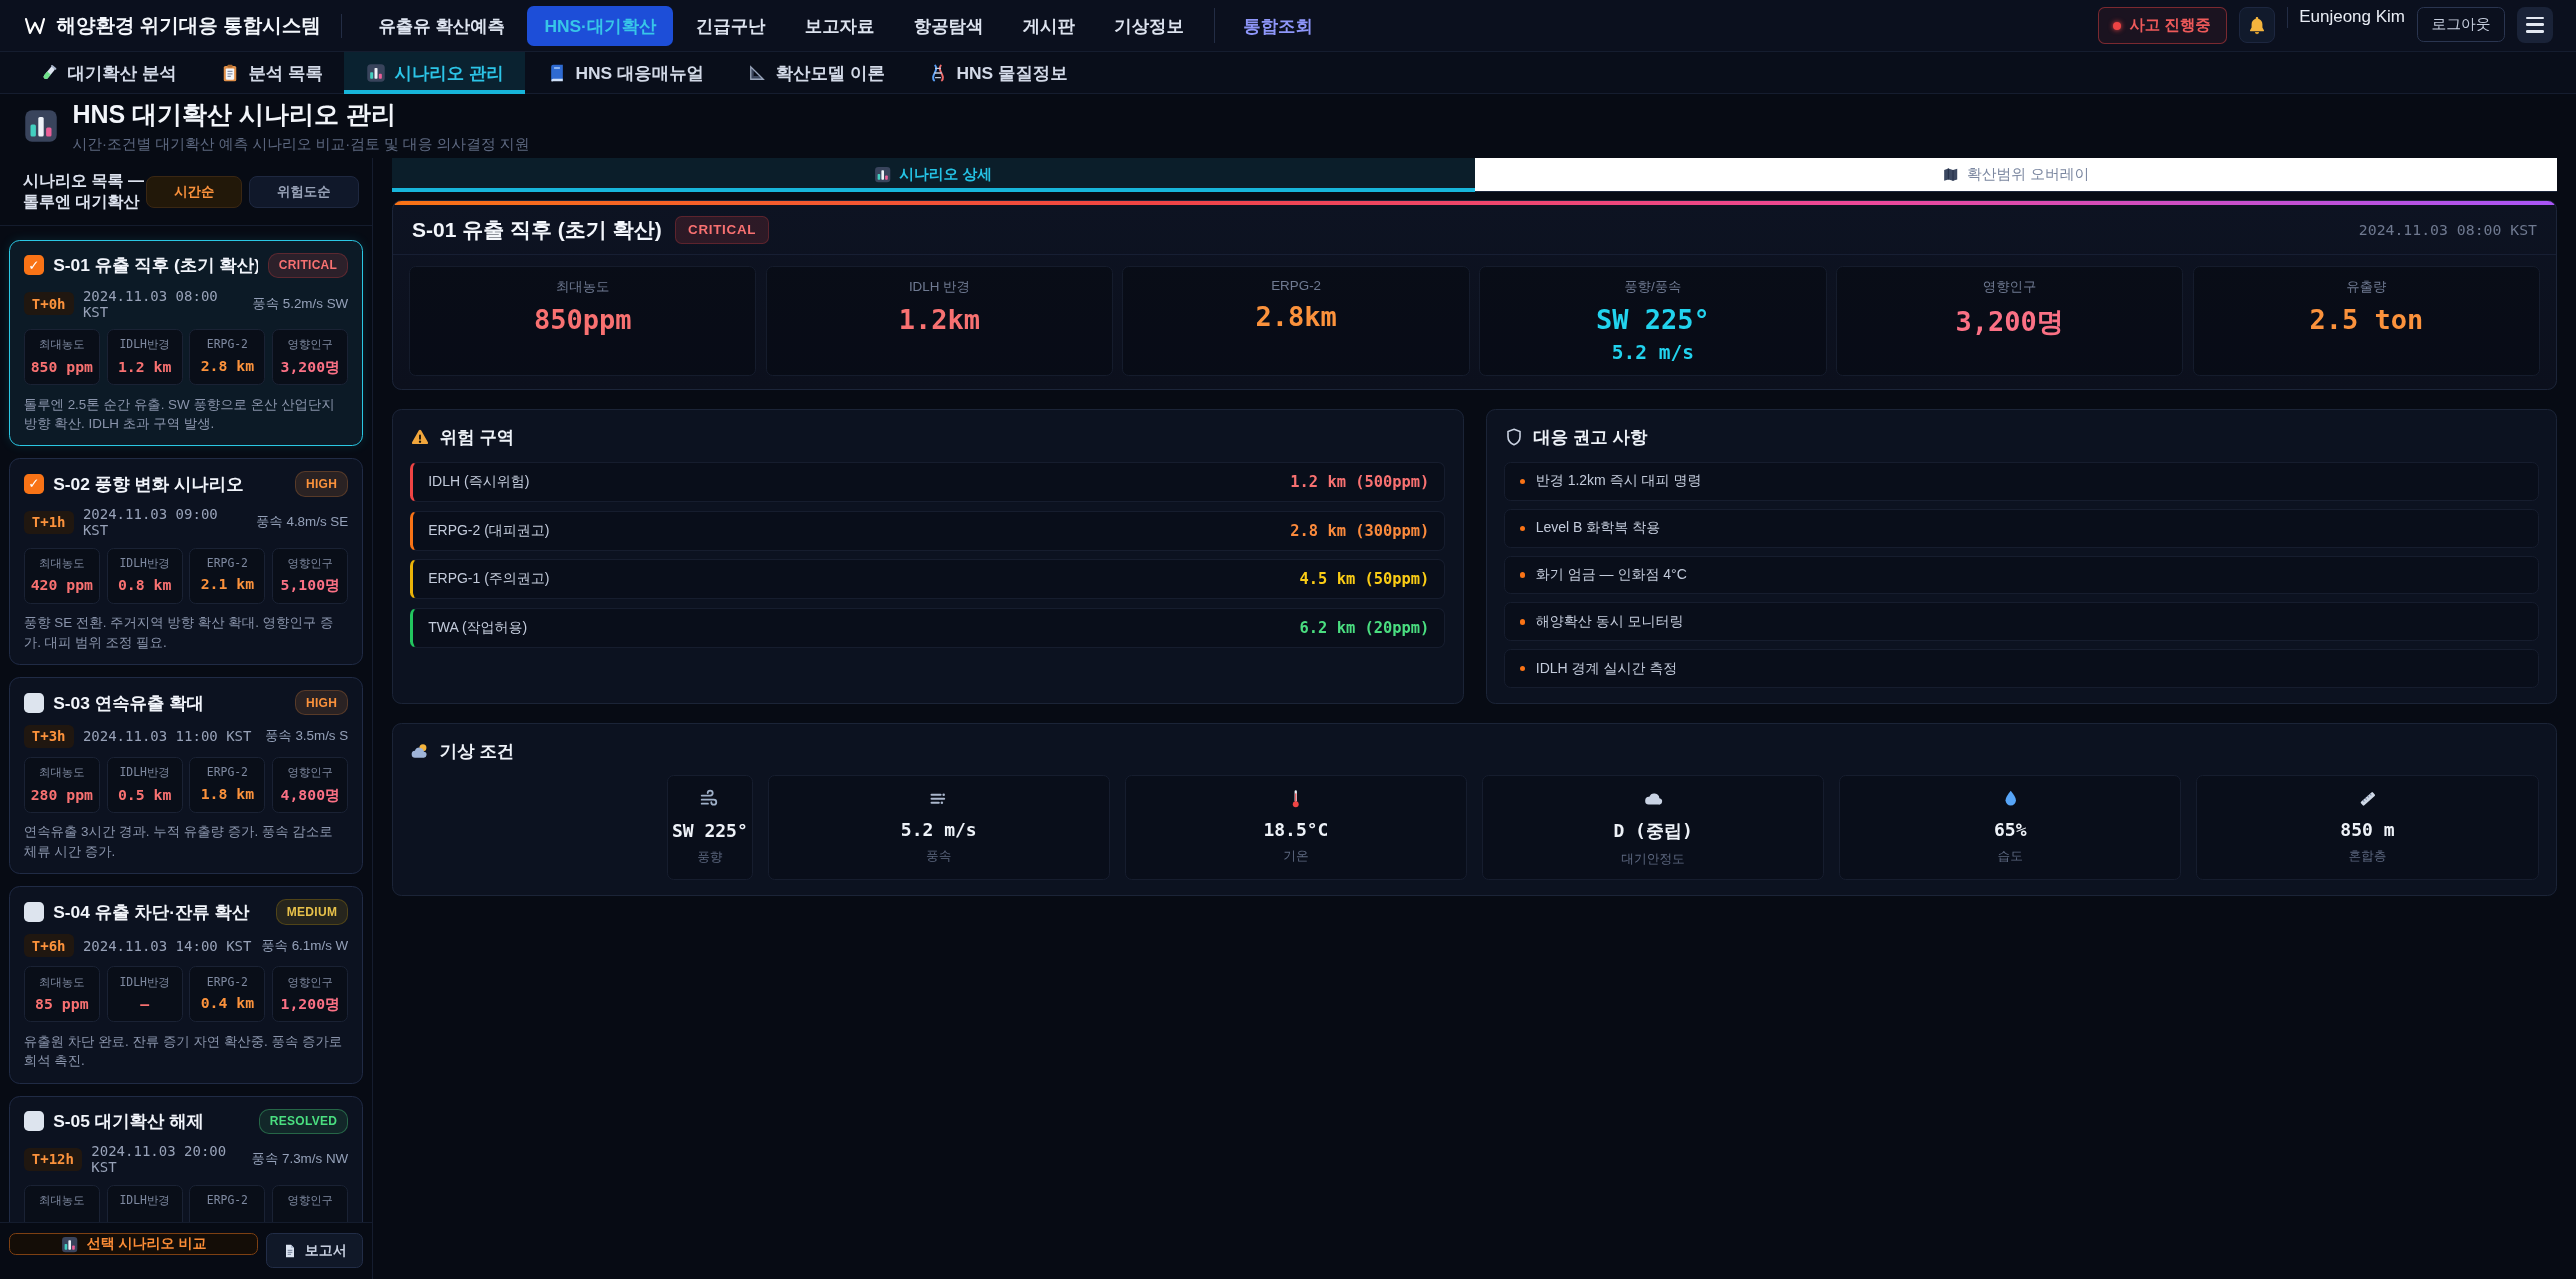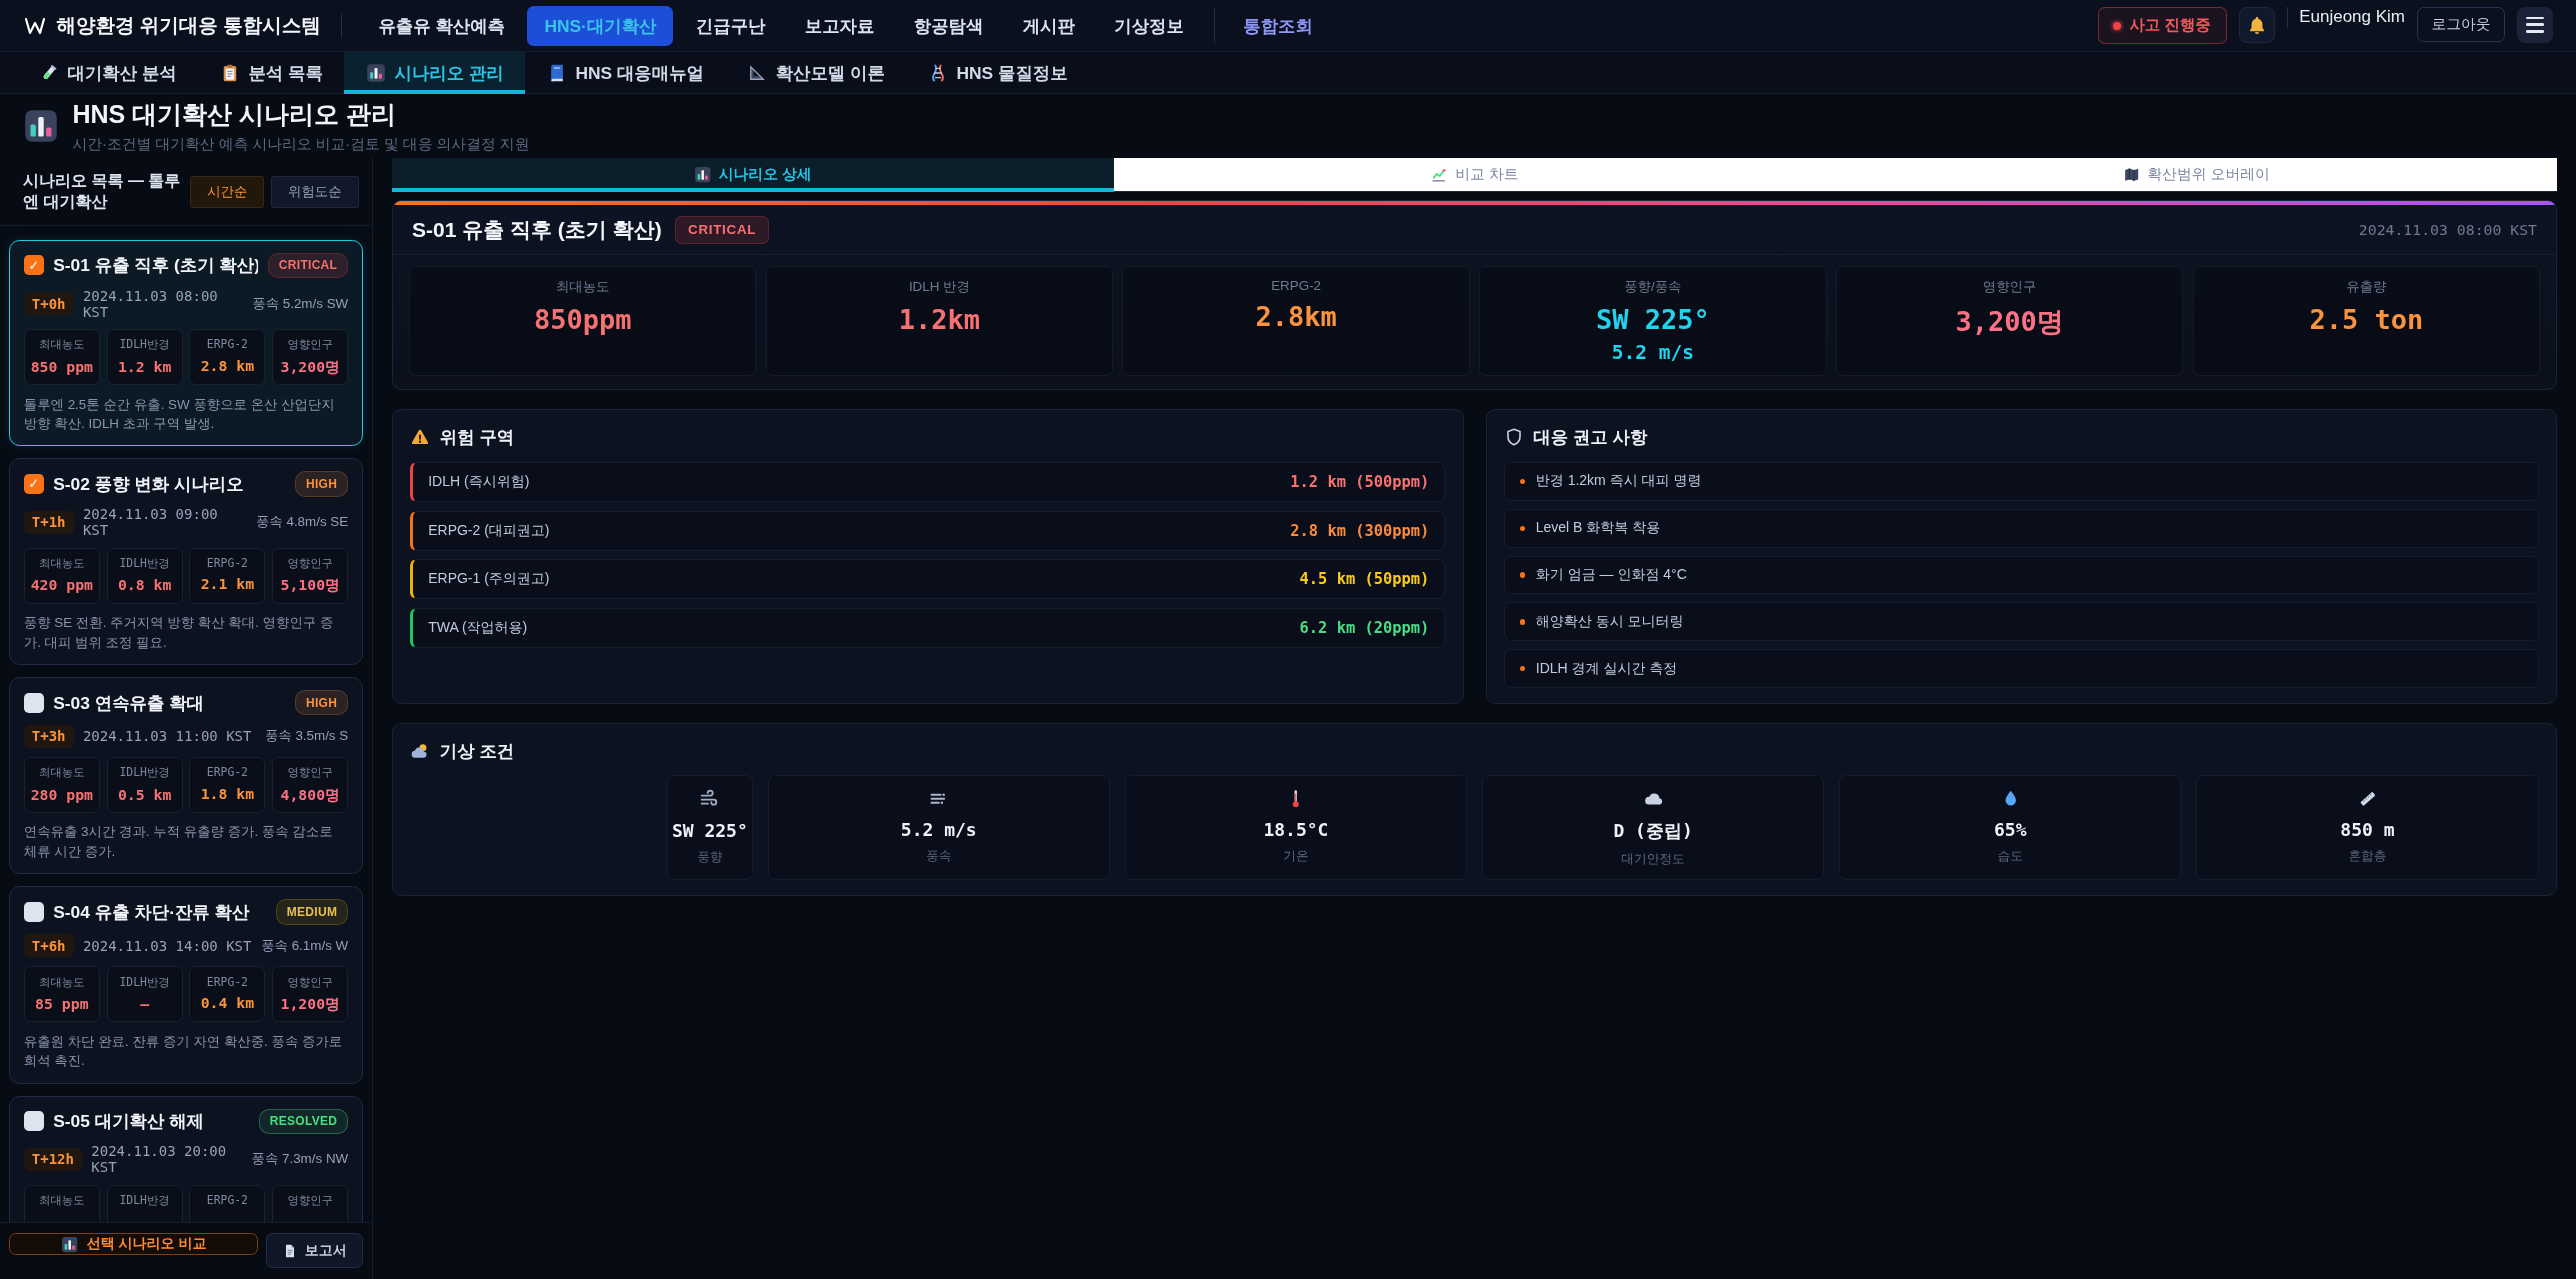--- a/index.html
+++ b/index.html
@@ -50,21 +50,21 @@
   .select{width:286px;height:36px;background:#0b1322;border:1px solid #2b3550;border-radius:8px;display:flex;align-items:center;padding:0 14.8px;font-size:17px;color:#e2e8f2;cursor:pointer}
   .chev{margin-left:auto;width:0;height:0;border-left:6px solid transparent;border-right:6px solid transparent;border-top:7.4px solid #8b96ad}
   .new-btn{height:36px;padding:0 16px;border-radius:8px;background:#150e08;border:1px solid #83431a;color:#fb8c36;font-size:16px;font-weight:bold;cursor:pointer;white-space:nowrap}
 
   
   .bodyrow{flex:1;display:flex;min-height:0}
   .sidebar{width:373px;flex:none;display:flex;flex-direction:column;border-right:0.7px solid var(--line);min-height:0}
   .side-head{flex:none;display:flex;align-items:center;padding:13.4px 13.4px 12px 23px;border-bottom:0.7px solid #141c2d}
   .side-title{font-size:16px;font-weight:600;color:#dde3ef}
   .sorts{margin-left:auto;display:flex;gap:6.7px}
-  .sort-btn{padding:6px 16px;border-radius:3px;font-size:13.4px;font-weight:normal;background:#10182a;color:#96a0b5;border:0.7px solid #1e2840;cursor:pointer;white-space:nowrap}
+  .sort-btn{padding:6px 27px;border-radius:8px;font-size:13.4px;font-weight:bold;background:#10182a;color:#96a0b5;border:0.7px solid #1e2840;cursor:pointer;white-space:nowrap}
   .sort-btn.active{background:#221809;color:var(--orange);border-color:#3a2713}
   .cards{flex:1;display:flex;flex-direction:column;gap:12px;padding:13.4px 9.4px;overflow:hidden}
   .card{border:1px solid #202b45;border-radius:10.7px;background:#0c1220;padding:12px 13.4px;cursor:pointer}
   .card.selected{border-color:#2bc8e4;background:#0c1a26;box-shadow:0 0 10.7px rgba(34,211,238,.12)}
   .c-row1{display:flex;align-items:center;gap:9.4px}
   .cb{width:20px;height:20px;border-radius:4.7px;flex:none;display:flex;align-items:center;justify-content:center;cursor:pointer}
   .cb.checked{background:var(--orange2)}
   .cb .tick{color:#fff;font-size:13.4px;font-weight:bold;font-style:normal;line-height:1}
   .cb.unchecked{background:#dde4ee}
   .c-title{font-size:17.4px;font-weight:bold;color:#f1f4fa;flex:1;white-space:nowrap;overflow:hidden}
@@ -502,30 +502,20 @@
                 <rect x="5" y="11" width="3.6" height="8" rx="1" fill="#43cfc0"></rect>
                 <rect x="10.2" y="6" width="3.6" height="13" rx="1" fill="#eef2f8"></rect>
                 <rect x="15.4" y="13" width="3.6" height="6" rx="1" fill="#ec5f98"></rect>
               </svg>
           </span>
           <span>시나리오 상세</span>
         </div>
         <div class="mtab">
           <span>
             <svg width="17.4" height="17.4" viewBox="0 0 24 24">
-                <path d="M3.5 20.5h17" stroke="#6e7a93" stroke-width="1.8"></path>
-                <path d="M4.5 17l5-6 4 3 6-8" stroke="#4ade80" stroke-width="2.4" fill="none"></path>
-                <circle cx="19.5" cy="6" r="2" fill="#f16a6a"></circle>
-              </svg>
-          </span>
-          <span>비교 차트</span>
-        </div>
-        <div class="mtab">
-          <span>
-            <svg width="17.4" height="17.4" viewBox="0 0 24 24">
                 <path d="M3 5.5l5.8-2 6.4 2L21 3.8v14.7l-5.8 2-6.4-2L3 20.2z" fill="#3c4861"></path>
                 <path d="M8.8 3.5v15M15.2 5.5v15" stroke="#27324a" stroke-width="1.6"></path>
               </svg>
           </span>
           <span>확산범위 오버레이</span>
         </div>
       </div>
 
       <section class="hero">
         <div class="hero-top"></div>

